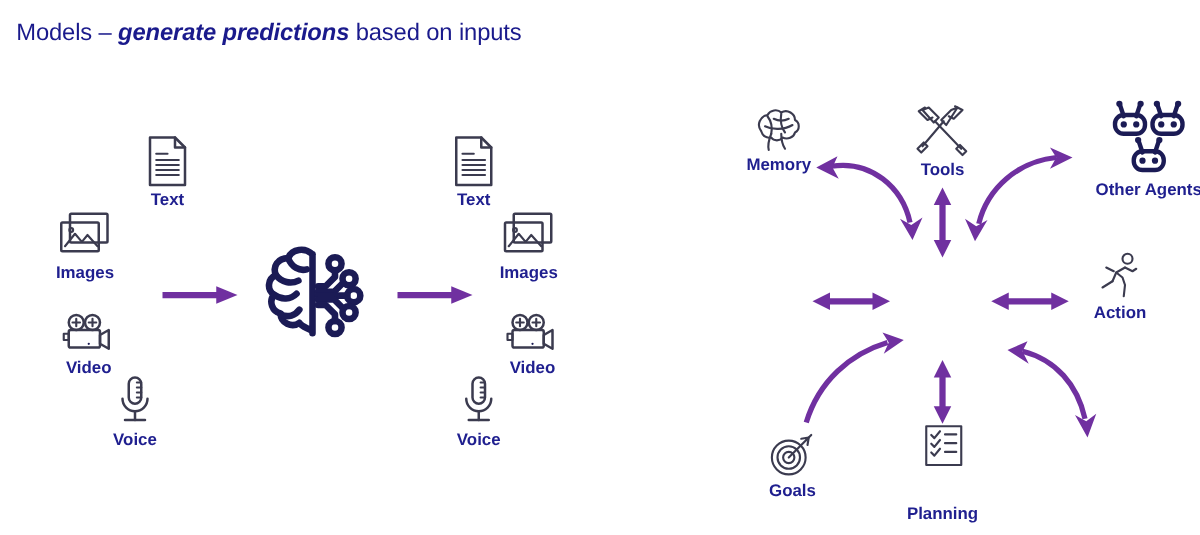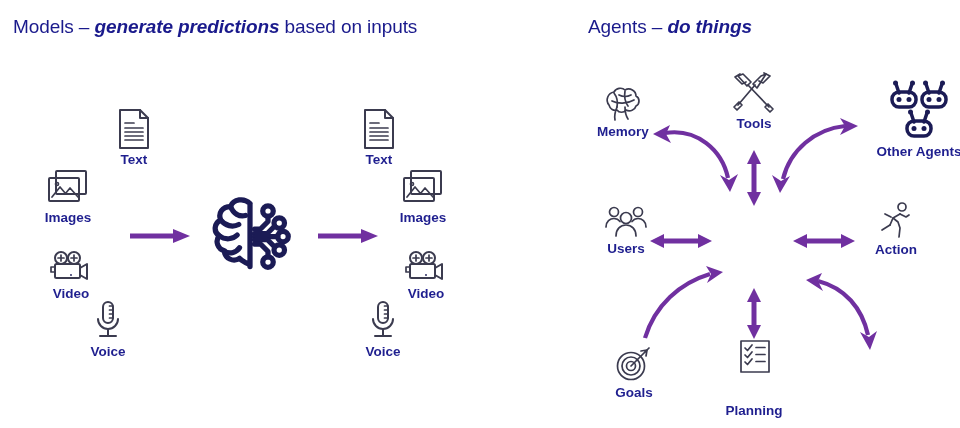--- a/index.html
+++ b/index.html
@@ -111,21 +111,20 @@
   }
   .arrow-head { fill: #7030a0; stroke: none; }
 </style>
 </head>
 <body>
 
 <div class="slide">
 
   <div class="title" id="title-models"><span>Models – </span><span class="em">generate predictions</span><span> based on inputs</span></div>
 
-  <div class="title" id="title-agents"><span>Agents – </span><span class="em">do things</span><span></span></div>
 
   <svg class="arrow-layer" viewBox="0 0 960 428">
     <g>
       <line class="arrow-thick" x1="130" y1="236" x2="175" y2="236"></line>
       <polygon class="arrow-head" points="173,229 190,236 173,243"></polygon>
     </g>
     <g>
       <line class="arrow-thick" x1="318" y1="236" x2="363" y2="236"></line>
       <polygon class="arrow-head" points="361,229 378,236 361,243"></polygon>
     </g>
@@ -331,21 +330,21 @@
         <path class="outline-thin" d="M46 6 c-2 12 0 22 6 30"></path>
         <path class="outline-thin" d="M34 14 c8 4 16 4 24 0"></path>
         <path class="outline-thin" d="M20 26 c12 6 30 6 44 -2"></path>
         <path class="outline-thin" d="M30 38 c-4 10 -6 18 -4 26"></path>
         <path class="outline-thin" d="M46 38 c0 10 2 18 6 24"></path>
       </svg>
     </div>
     <div class="label">Memory</div>
   </div>
 
-  <div class="node" style="left:718px; top:72px; width:72px;">
+  <div class="node" style="left:718px; top:84px; width:72px;">
     <div class="icon-wrap">
       <svg width="46" height="42" viewBox="0 0 92 84">
 
         <path class="outline-thin" d="M14 8 l10 -4 l16 16 l-8 8 z"></path>
         <path class="outline-thin" d="M18 4 l-10 6 l14 14 l8 -4"></path>
         <line class="outline-thin" x1="34" y1="26" x2="76" y2="70"></line>
         <path class="outline-thin" d="M74 64 l10 10 l-6 6 l-10 -10 z"></path>
 
         <path class="outline-thin" d="M70 4 l-10 4 l-16 16 l8 8 z"></path>
         <path class="outline-thin" d="M66 2 l12 6 l-14 14 l-8 -4"></path>
@@ -384,33 +383,20 @@
           <circle class="navy-fill" cx="51" cy="6" r="5"></circle>
           <rect class="navy" x="10" y="24" width="48" height="30" rx="14"></rect>
           <circle class="navy-fill" cx="24" cy="39" r="5"></circle>
           <circle class="navy-fill" cx="44" cy="39" r="5"></circle>
         </g>
       </svg>
     </div>
     <div class="label">Other Agents</div>
   </div>
 
-  <div class="node" style="left:592px; top:205px; width:68px;">
-    <div class="icon-wrap">
-      <svg width="44" height="34" viewBox="0 0 88 68">
-        <circle class="outline-thin" cx="20" cy="14" r="9"></circle>
-        <circle class="outline-thin" cx="68" cy="14" r="9"></circle>
-        <circle class="outline-thin" cx="44" cy="26" r="11"></circle>
-        <path class="outline-thin" d="M4 44 c0 -11 8 -17 16 -17 c5 0 9 2 12 6"></path>
-        <path class="outline-thin" d="M84 44 c0 -11 -8 -17 -16 -17 c-5 0 -9 2 -12 6"></path>
-        <path class="outline-thin" d="M24 62 c0 -14 9 -22 20 -22 c11 0 20 8 20 22"></path>
-      </svg>
-    </div>
-    <div class="label">Users</div>
-  </div>
 
 
   <div class="node" style="left:862px; top:202px; width:68px;">
     <div class="icon-wrap">
       <svg width="36" height="38" viewBox="0 0 72 76">
         <circle class="outline-thin" cx="48" cy="10" r="8"></circle>
         <path class="outline-thin" d="M44 24 l-14 8 l-6 14"></path>
         <path class="outline-thin" d="M44 24 l12 6 l6 -4"></path>
         <path class="outline-thin" d="M30 32 l10 8 l4 12 l-2 18"></path>
         <path class="outline-thin" d="M24 46 l-16 10"></path>

